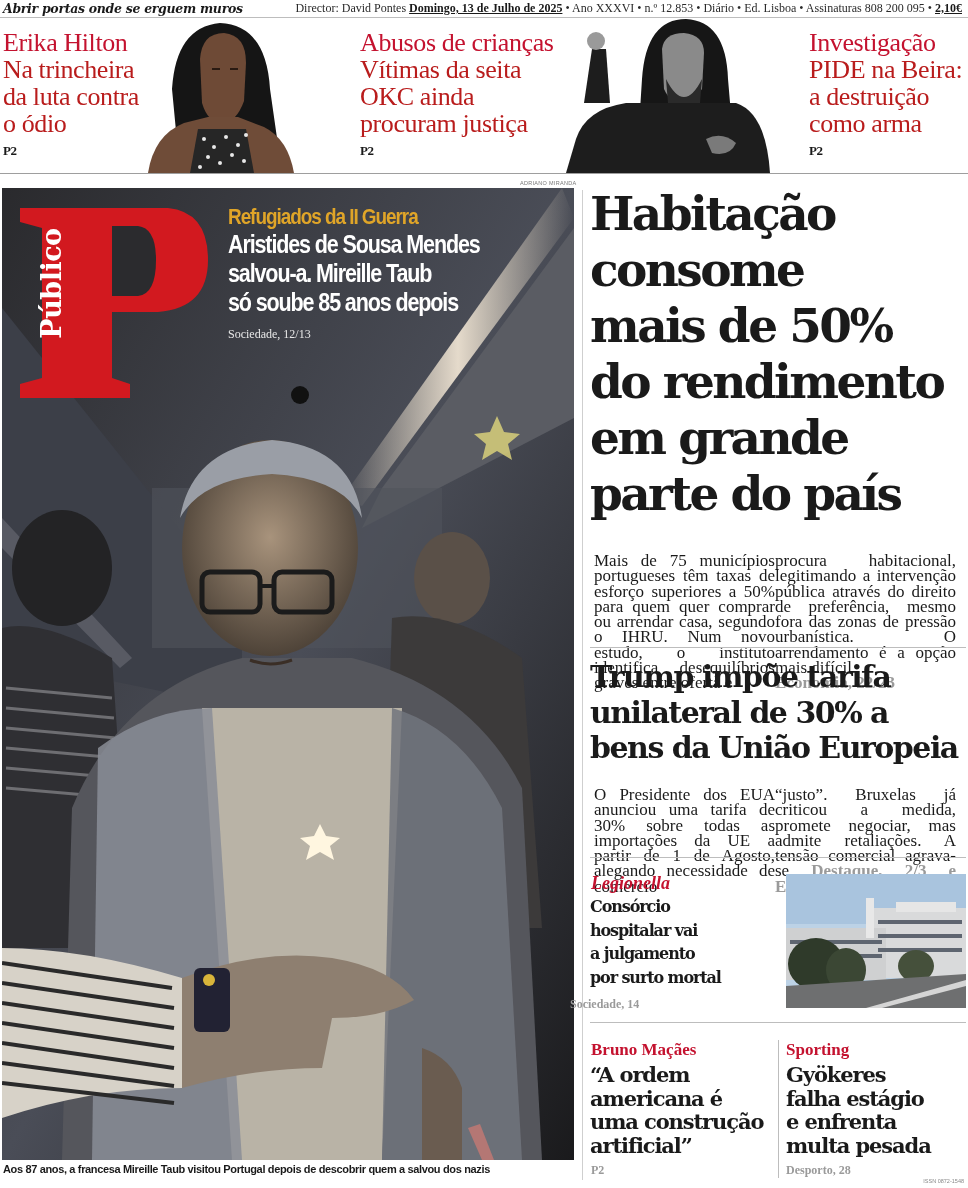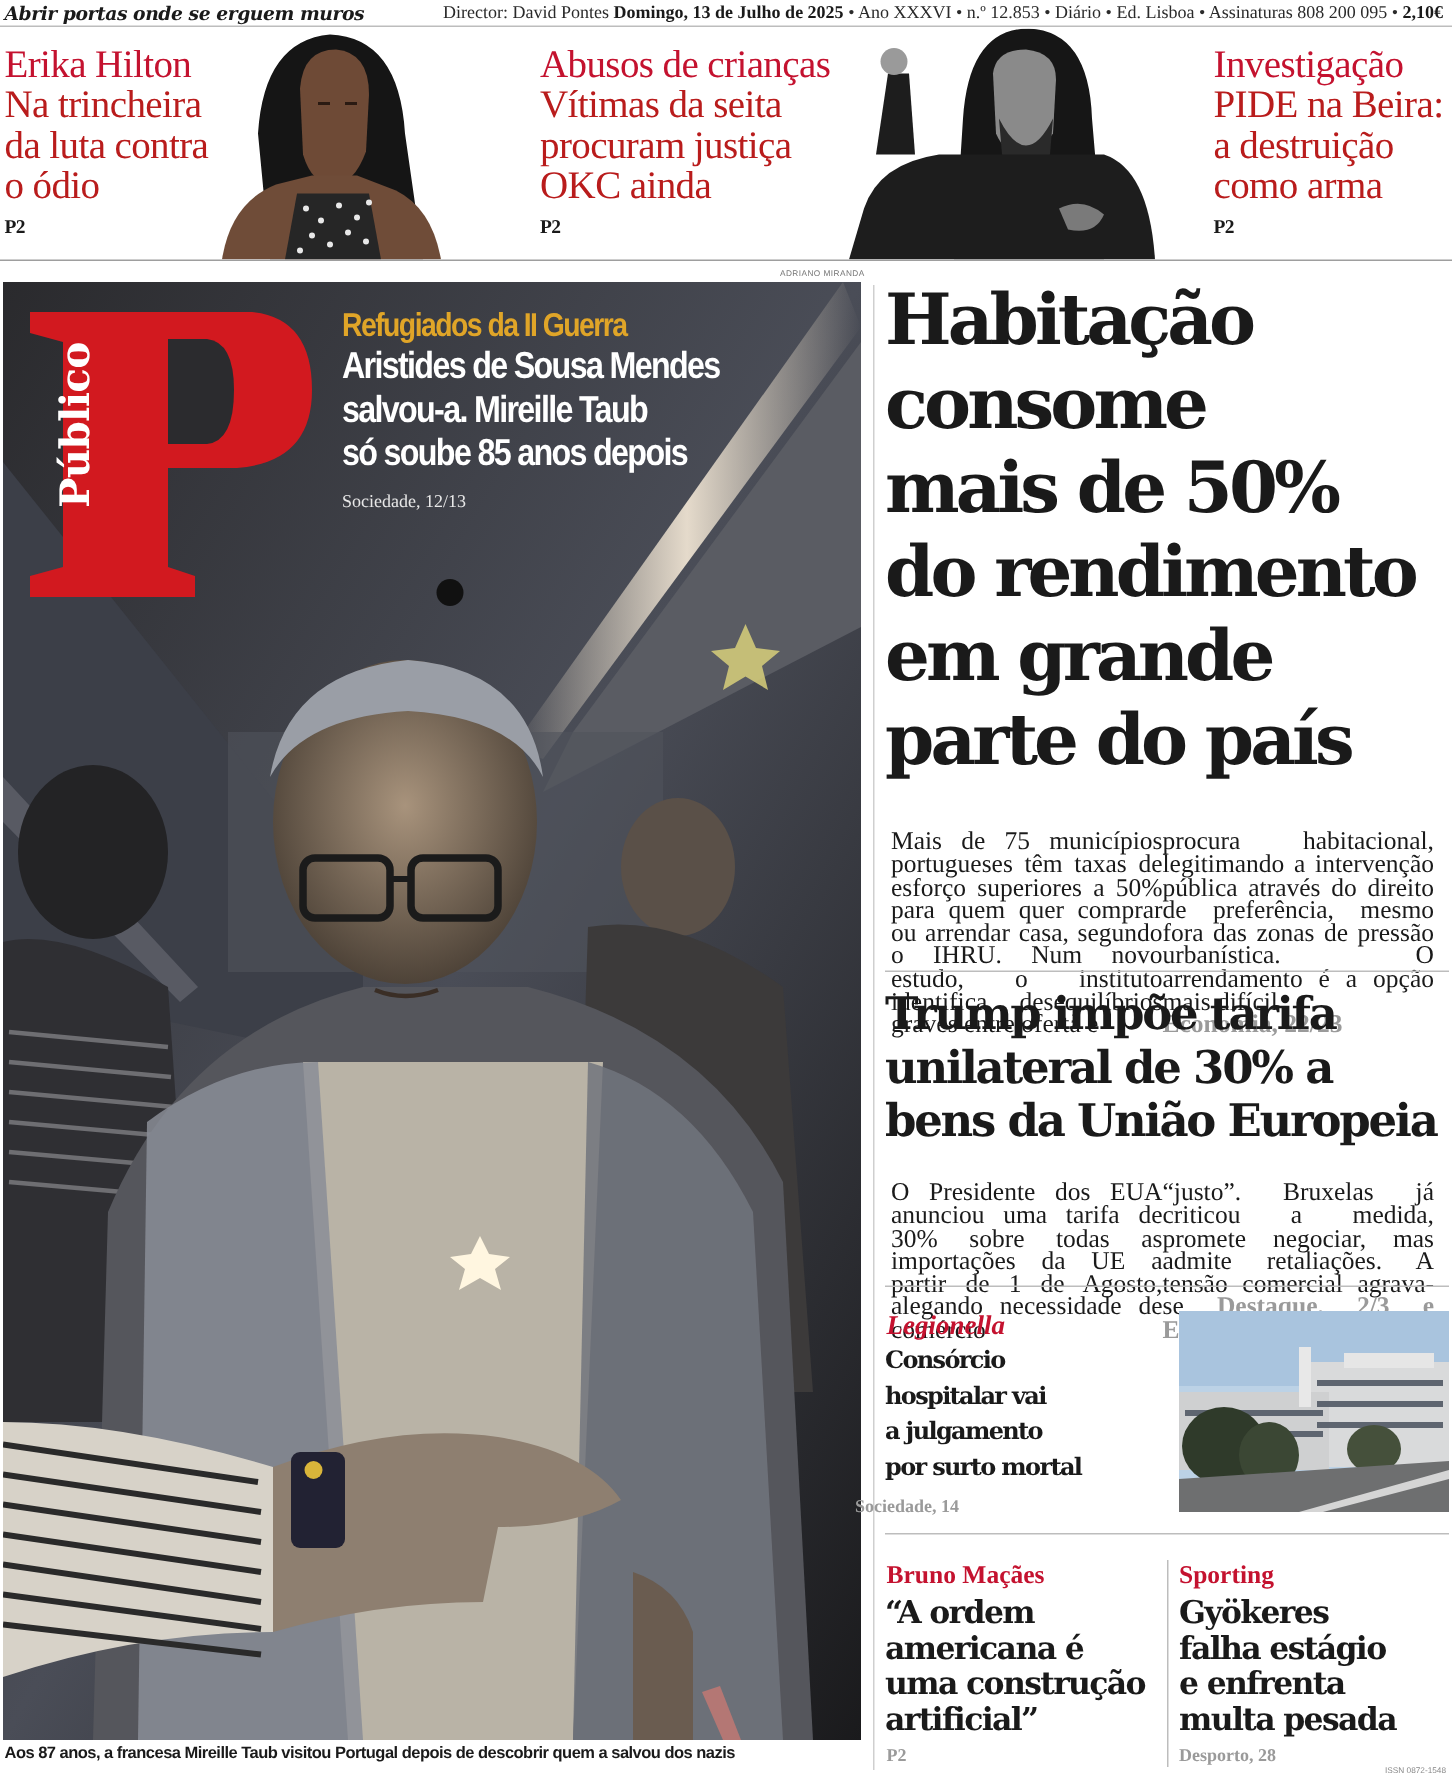--- a/index.html
+++ b/index.html
@@ -3,21 +3,21 @@
 <meta charset="utf-8">
 <style>
   * { box-sizing: border-box; margin: 0; padding: 0; }
   html, body { width: 968px; height: 1188px; background: #ffffff; overflow: hidden; }
   body { position: relative; font-family: "DejaVu Serif", serif; color: #1a1a1a; }
 
   
   .topbar { position: absolute; left: 0; top: 0; width: 968px; height: 18px; border-bottom: 1px solid #bdbdbd; }
   .tagline { position: absolute; left: 3px; top: 0; font-family: "DejaVu Serif", serif; font-style: italic; font-weight: bold; font-size: 12.5px; letter-spacing: -0.3px; color: #1a1a1a; line-height: 17px; }
   .masthead-info { position: absolute; right: 6px; top: 0; font-family: "Liberation Serif", serif; font-size: 12px; line-height: 17px; color: #2a2a2a; white-space: nowrap; }
-  .masthead-info b { font-weight: bold; color: #1a1a1a; }
+  .masthead-info b { font-weight: bold; color: #1a1a1a; text-decoration: underline; }
 
   
   .teasers { position: absolute; left: 0; top: 19px; width: 968px; height: 155px; border-bottom: 1px solid #9e9e9e; }
   .teaser-text { position: absolute; top: 10px; font-family: "Liberation Serif", serif; line-height: 27px; font-size: 26px; letter-spacing: -0.4px; }
   .teaser-kicker { color: #c4122f; display: block; }
   .teaser-head { color: #b91c1c; display: block; }
   .teaser-page { display: block; margin-top: 6px; font-family: "Liberation Serif", serif; font-weight: bold; font-size: 13px; color: #1a1a1a; line-height: 16px; }
   .teaser-photo { position: absolute; top: 0; height: 154px; overflow: hidden; }
 
   
@@ -96,22 +96,22 @@
         <circle cx="58" cy="148" r="2"></circle>
           <circle cx="104" cy="116" r="2"></circle>
       </g>
       <path d="M70 50 h8 M88 50 h8" stroke="#2a1a12" stroke-width="2"></path>
     </svg>
   </div>
 
   <div class="teaser-text" style="left:360px;">
     <span class="teaser-kicker">Abusos de crianças</span>
     <span class="teaser-head">Vítimas da seita</span>
+    <span class="teaser-head">OKC ainda</span>
     <span class="teaser-head">procuram justiça</span>
-    <span class="teaser-head">OKC ainda</span>
     <span class="teaser-page">P2</span>
   </div>
 
   <div class="teaser-photo p2">
     <svg width="204" height="154" viewBox="0 0 204 154">
       <path d="M70 154 L76 60 Q80 0 120 0 Q160 2 162 60 L170 154 Z" fill="#161616"></path>
       <path d="M96 30 Q98 14 118 14 Q138 16 138 34 L136 70 Q126 84 116 84 Q104 84 98 70 Z" fill="#8a8a8a"></path>
       <path d="M100 60 Q118 96 136 60 L134 84 Q118 98 102 84 Z" fill="#2a2a2a"></path>
       <path d="M0 154 L10 120 Q20 90 60 84 L170 84 Q200 94 204 154 Z" fill="#1d1d1d"></path>
       <path d="M18 84 L26 30 L40 30 L44 84 Z" fill="#1d1d1d"></path>

